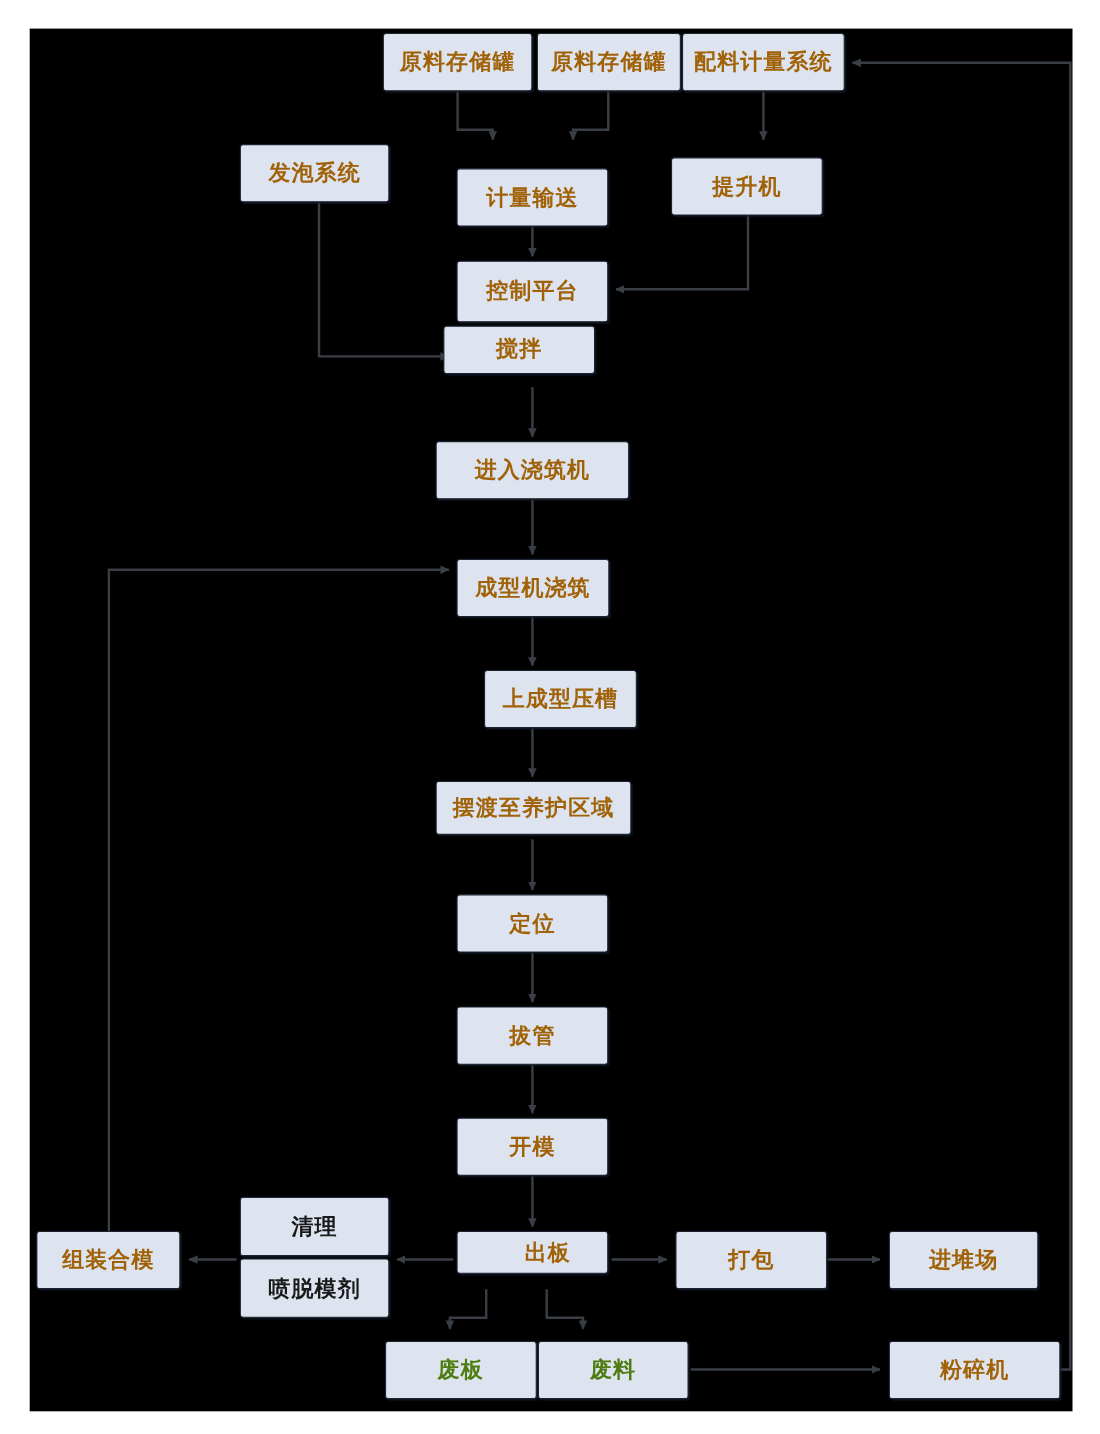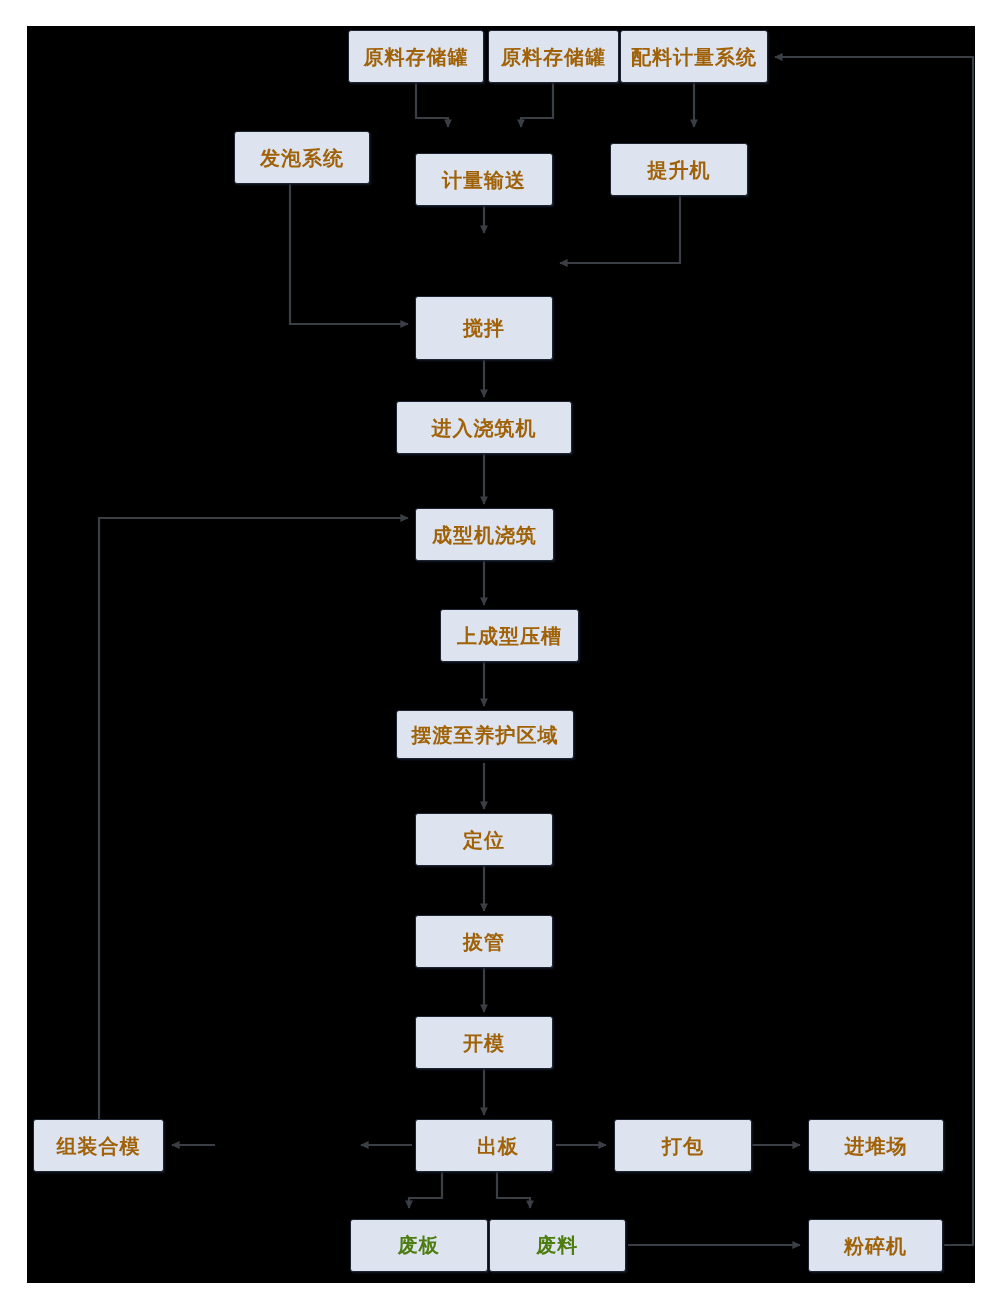--- a/index.html
+++ b/index.html
@@ -132,52 +132,57 @@
       <path d="M 917,1219 L 946,1219 L 946,31 L 748,31"></path>
     </g>
   </svg>
 
   <div class="node" style="left:321px;top:4px;width:136px;height:53px;">原料存储罐</div>
 
   <div class="node" style="left:461px;top:4px;width:131px;height:53px;">原料存储罐</div>
 
   <div class="node" style="left:593px;top:4px;width:148px;height:53px;">配料计量系统</div>
 
-  <div class="node" style="left:191px;top:105px;width:136px;height:53px;margin-left:16px;">发泡系统</div>
+  <div class="node" style="left:191px;top:105px;width:136px;height:53px;">发泡系统</div>
 
   <div class="node" style="left:388px;top:105px;width:138px;height:53px;margin-top:22px;">计量输送</div>
 
   <div class="node" style="left:583px;top:117px;width:138px;height:53px;">提升机</div>
 
+  <div class="node" style="left:388px;top:211px;width:138px;height:56px;">控制平台</div>
 
-  <div class="node" style="left:388px;top:270px;width:138px;height:64px;text-align:center;">搅拌</div>
+  <div class="node" style="left:376px;top:270px;width:138px;height:44px;text-align:center;">搅拌</div>
 
   <div class="node" style="left:369px;top:375px;width:176px;height:53px;">进入浇筑机</div>
 
   <div class="node" style="left:388px;top:482px;width:139px;height:53px;">成型机浇筑</div>
 
   <div class="node" style="left:388px;top:583px;width:139px;height:53px;margin-left:25px;">上成型压槽</div>
 
   <div class="node" style="left:369px;top:684px;width:178px;height:49px;">摆渡至养护区域</div>
 
   <div class="node" style="left:388px;top:787px;width:138px;height:53px;">定位</div>
 
   <div class="node" style="left:388px;top:889px;width:138px;height:53px;">拔管</div>
 
   <div class="node" style="left:388px;top:990px;width:138px;height:53px;">开模</div>
 
-  <div class="node" style="left:388px;top:1093px;width:138px;height:53px;padding-left:28px;">出板</div>
+  <div class="node" style="left:388px;top:1093px;width:138px;height:39px;padding-left:28px;">出板</div>
 
   <div class="node" style="left:6px;top:1093px;width:131px;height:53px;">组装合模</div>
 
   <div class="node" style="left:587px;top:1093px;width:138px;height:53px;">打包</div>
 
   <div class="node" style="left:781px;top:1093px;width:136px;height:53px;">进堆场</div>
 
-  <div class="node" style="left:781px;top:1193px;width:135px;height:53px;">粉碎机</div>
+  <div class="node" style="left:781px;top:1193px;width:156px;height:53px;">粉碎机</div>
 
+  <div class="stack" style="left:191px;top:1062px;width:136px;height:110px;">
+    <div class="cell">清理</div>
+    <div class="cell">喷脱模剂</div>
+  </div>
 
   <div class="pair" style="left:323px;top:1193px;width:276px;height:53px;">
     <div class="cell">废板</div>
     <div class="cell">废料</div>
   </div>
 
 </div>
 
 </body></html>

